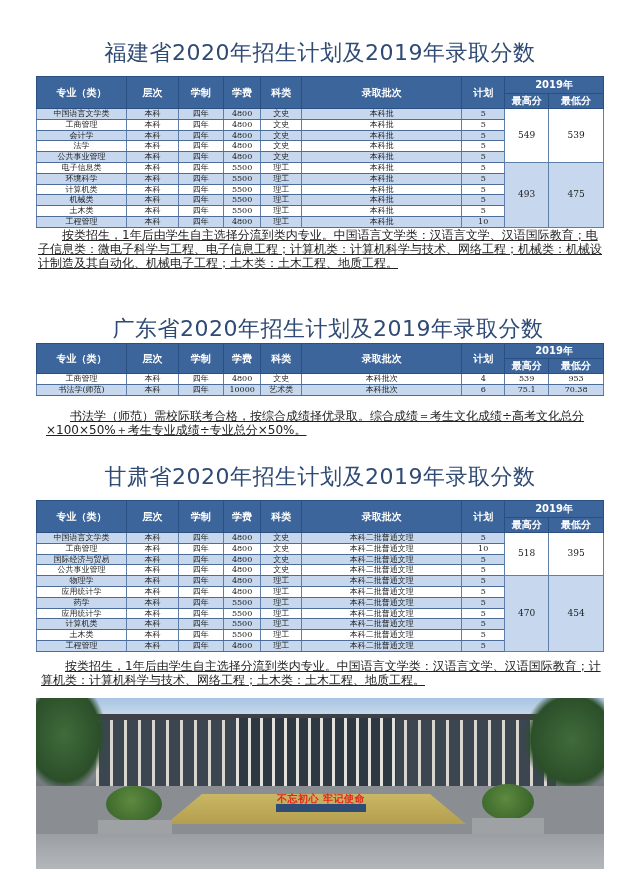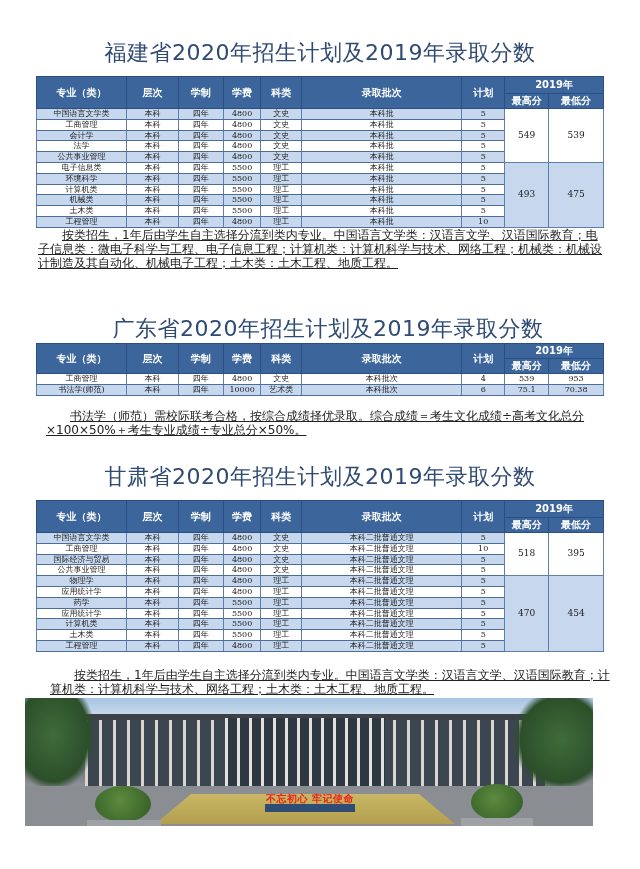--- a/index.html
+++ b/index.html
@@ -15,21 +15,21 @@
   table.plan td { font-size: 8px; height: 9.8px; line-height: 9.8px; padding: 0; text-align: center;
                   border-left: 1px solid #5f7fa8; border-right: 1px solid #5f7fa8;
                   border-bottom: 1px solid #4c6d99; color: #222; white-space: nowrap; overflow: hidden; }
   table.plan tr.even td { background: #c7d8ee; }
   table.plan tr.odd td { background: #ffffff; }
   table.plan td.score { font-size: 9px; border: 1px solid #5f7fa8; }
   table.plan td.score.white { background: #ffffff !important; }
   table.plan td.score.blue { background: #c7d8ee !important; }
   .note { position: absolute; left: 38px; width: 568px; font-size: 12px; line-height: 14px;
           color: #222; text-indent: 2em; text-decoration: underline; }
-  .photo { position: absolute; left: 25px; top: 698px; width: 568px; height: 128px; overflow: hidden;
+  .photo { position: absolute; left: 36px; top: 698px; width: 568px; height: 172px; overflow: hidden;
            background: linear-gradient(#bcd0e6 0%, #d7e3ef 24%, #9aa3ab 26%, #6f747a 55%, #8d9096 68%, #b5b8bb 100%); }
   .photo .sky { position: absolute; left: 0; top: 0; width: 100%; height: 30px;
                 background: linear-gradient(#a8c4e2, #dfe9f3); }
   .photo .tree-left { position: absolute; left: 0; top: 0; width: 70px; height: 92px;
                       background: radial-gradient(ellipse at 40% 40%, #3f6b3a 0%, #2c4f2a 60%, rgba(44,79,42,0) 72%); }
   .photo .tree-right { position: absolute; right: 0; top: 0; width: 80px; height: 92px;
                        background: radial-gradient(ellipse at 60% 45%, #3f6b3a 0%, #2c4f2a 60%, rgba(44,79,42,0) 72%); }
   .photo .building { position: absolute; left: 60px; top: 22px; width: 460px; height: 66px;
                      background: repeating-linear-gradient(90deg, #d9d6cf 0 3px, #3b4650 3px 14px); }
   .photo .roof { position: absolute; left: 60px; top: 16px; width: 460px; height: 10px; background: #3d4147; }
@@ -372,21 +372,21 @@
         <td>工程管理</td>
         <td>本科</td>
         <td>四年</td>
         <td>4800</td>
         <td>理工</td>
         <td>本科二批普通文理</td>
         <td>5</td>
       </tr>
     </tbody>
 </table>
-<p class="note" style="top:656px;margin:12px;">按类招生，1年后由学生自主选择分流到类内专业。中国语言文学类：汉语言文学、汉语国际教育；计算机类：计算机科学与技术、网络工程；土木类：土木工程、地质工程。</p>
+<p class="note" style="top:656px;margin:3px;">按类招生，1年后由学生自主选择分流到类内专业。中国语言文学类：汉语言文学、汉语国际教育；计算机类：计算机科学与技术、网络工程；土木类：土木工程、地质工程。</p>
 
 <div class="photo">
   <div class="sky"></div>
   <div class="roof"></div>
   <div class="building"></div>
   <div class="center-block"></div>
   <div class="tree-left"></div>
   <div class="tree-right"></div>
   <div class="road"></div>
   <div class="lawn"></div>

